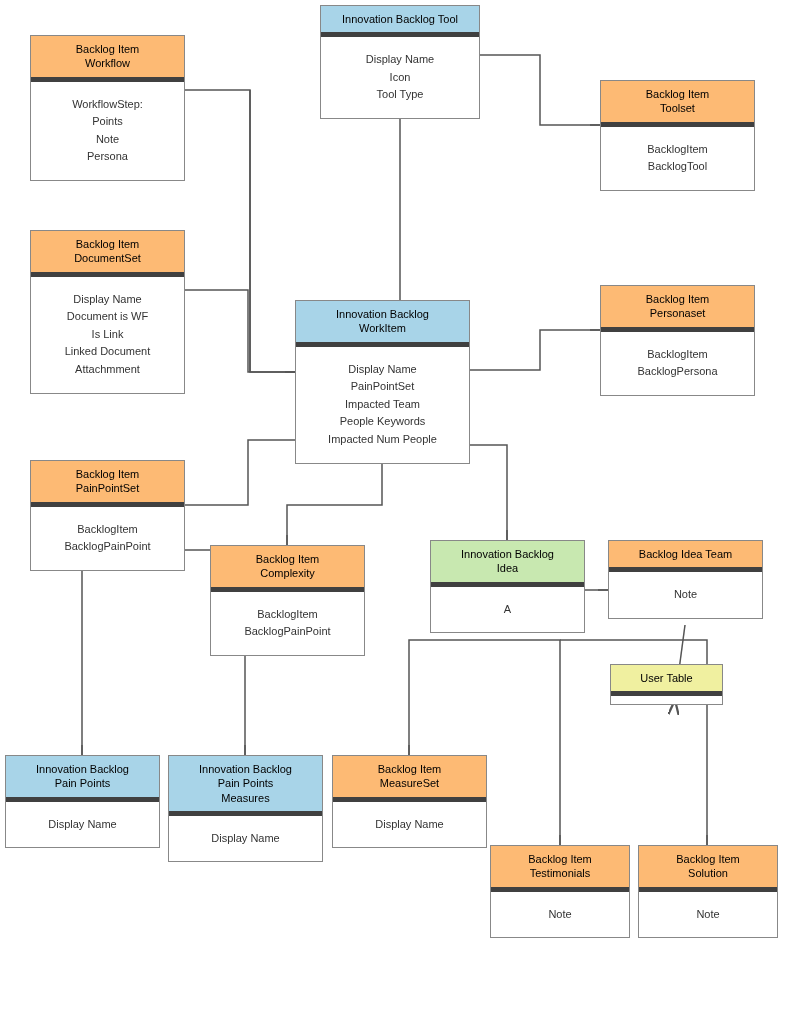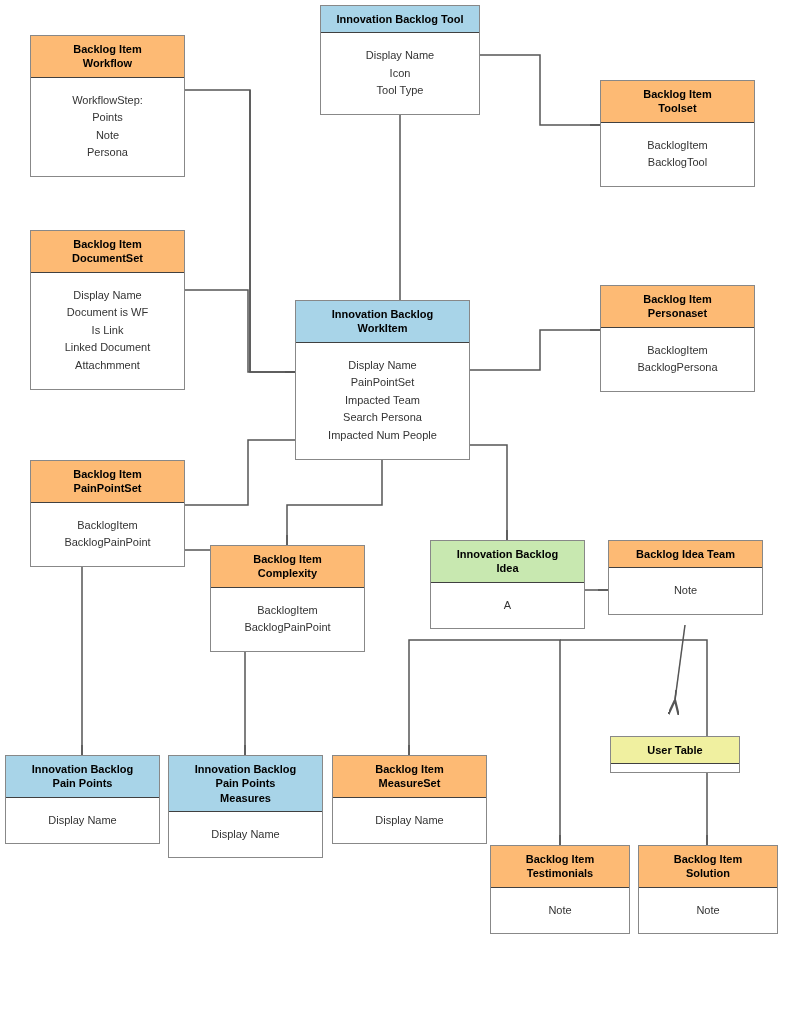--- a/index.html
+++ b/index.html
@@ -17,23 +17,23 @@
       width: 800px;
       height: 1036px;
     }
     .entity-box {
       position: absolute;
       border: 1px solid #888;
       background: #fff;
       text-align: center;
     }
     .entity-box .header {
-      font-weight: bold;
+      font-weight: normal;
       padding: 6px 8px;
-      border-bottom: 1px solid #404040;
+      border-bottom: 5px solid #404040;
       line-height: 1.3;
     }
     .entity-box .body {
       padding: 14px 8px;
       line-height: 1.6;
       color: #333;
     }
     
     .pink-header .header { background: #fdba74; }
     .blue-header .header { background: #a8d4e8; }
@@ -158,21 +158,21 @@
       <div>Attachmment</div>
     </div>
   </div>
 
   <div class="entity-box blue-header" style="left:295px; top:300px; width:175px;">
     <div class="header">Innovation Backlog<br>WorkItem</div>
     <div class="body">
       <div>Display Name</div>
       <div>PainPointSet</div>
       <div>Impacted Team</div>
-      <div>Search Persona</div>
+      <div>People Keywords</div>
       <div>Impacted Num People</div>
     </div>
   </div>
 
   <div class="entity-box pink-header" style="left:600px; top:285px; width:155px;">
     <div class="header">Backlog Item<br>Personaset</div>
     <div class="body">
       <div>BacklogItem</div>
       <div>BacklogPersona</div>
     </div>
@@ -222,21 +222,21 @@
     </div>
   </div>
 
   <div class="entity-box pink-header" style="left:332px; top:755px; width:155px;">
     <div class="header">Backlog Item<br>MeasureSet</div>
     <div class="body">
       <div>Display Name</div>
     </div>
   </div>
 
-  <div class="entity-box yellow-header" style="left:610px; top:736px; width:130px;">
+  <div class="entity-box yellow-header" style="left:610px; top:664px; width:113px;">
     <div class="header">User Table</div>
     <div class="body" style="padding:4px;"></div>
   </div>
 
   <div class="entity-box pink-header" style="left:490px; top:845px; width:140px;">
     <div class="header">Backlog Item<br>Testimonials</div>
     <div class="body">
       <div>Note</div>
     </div>
   </div>

